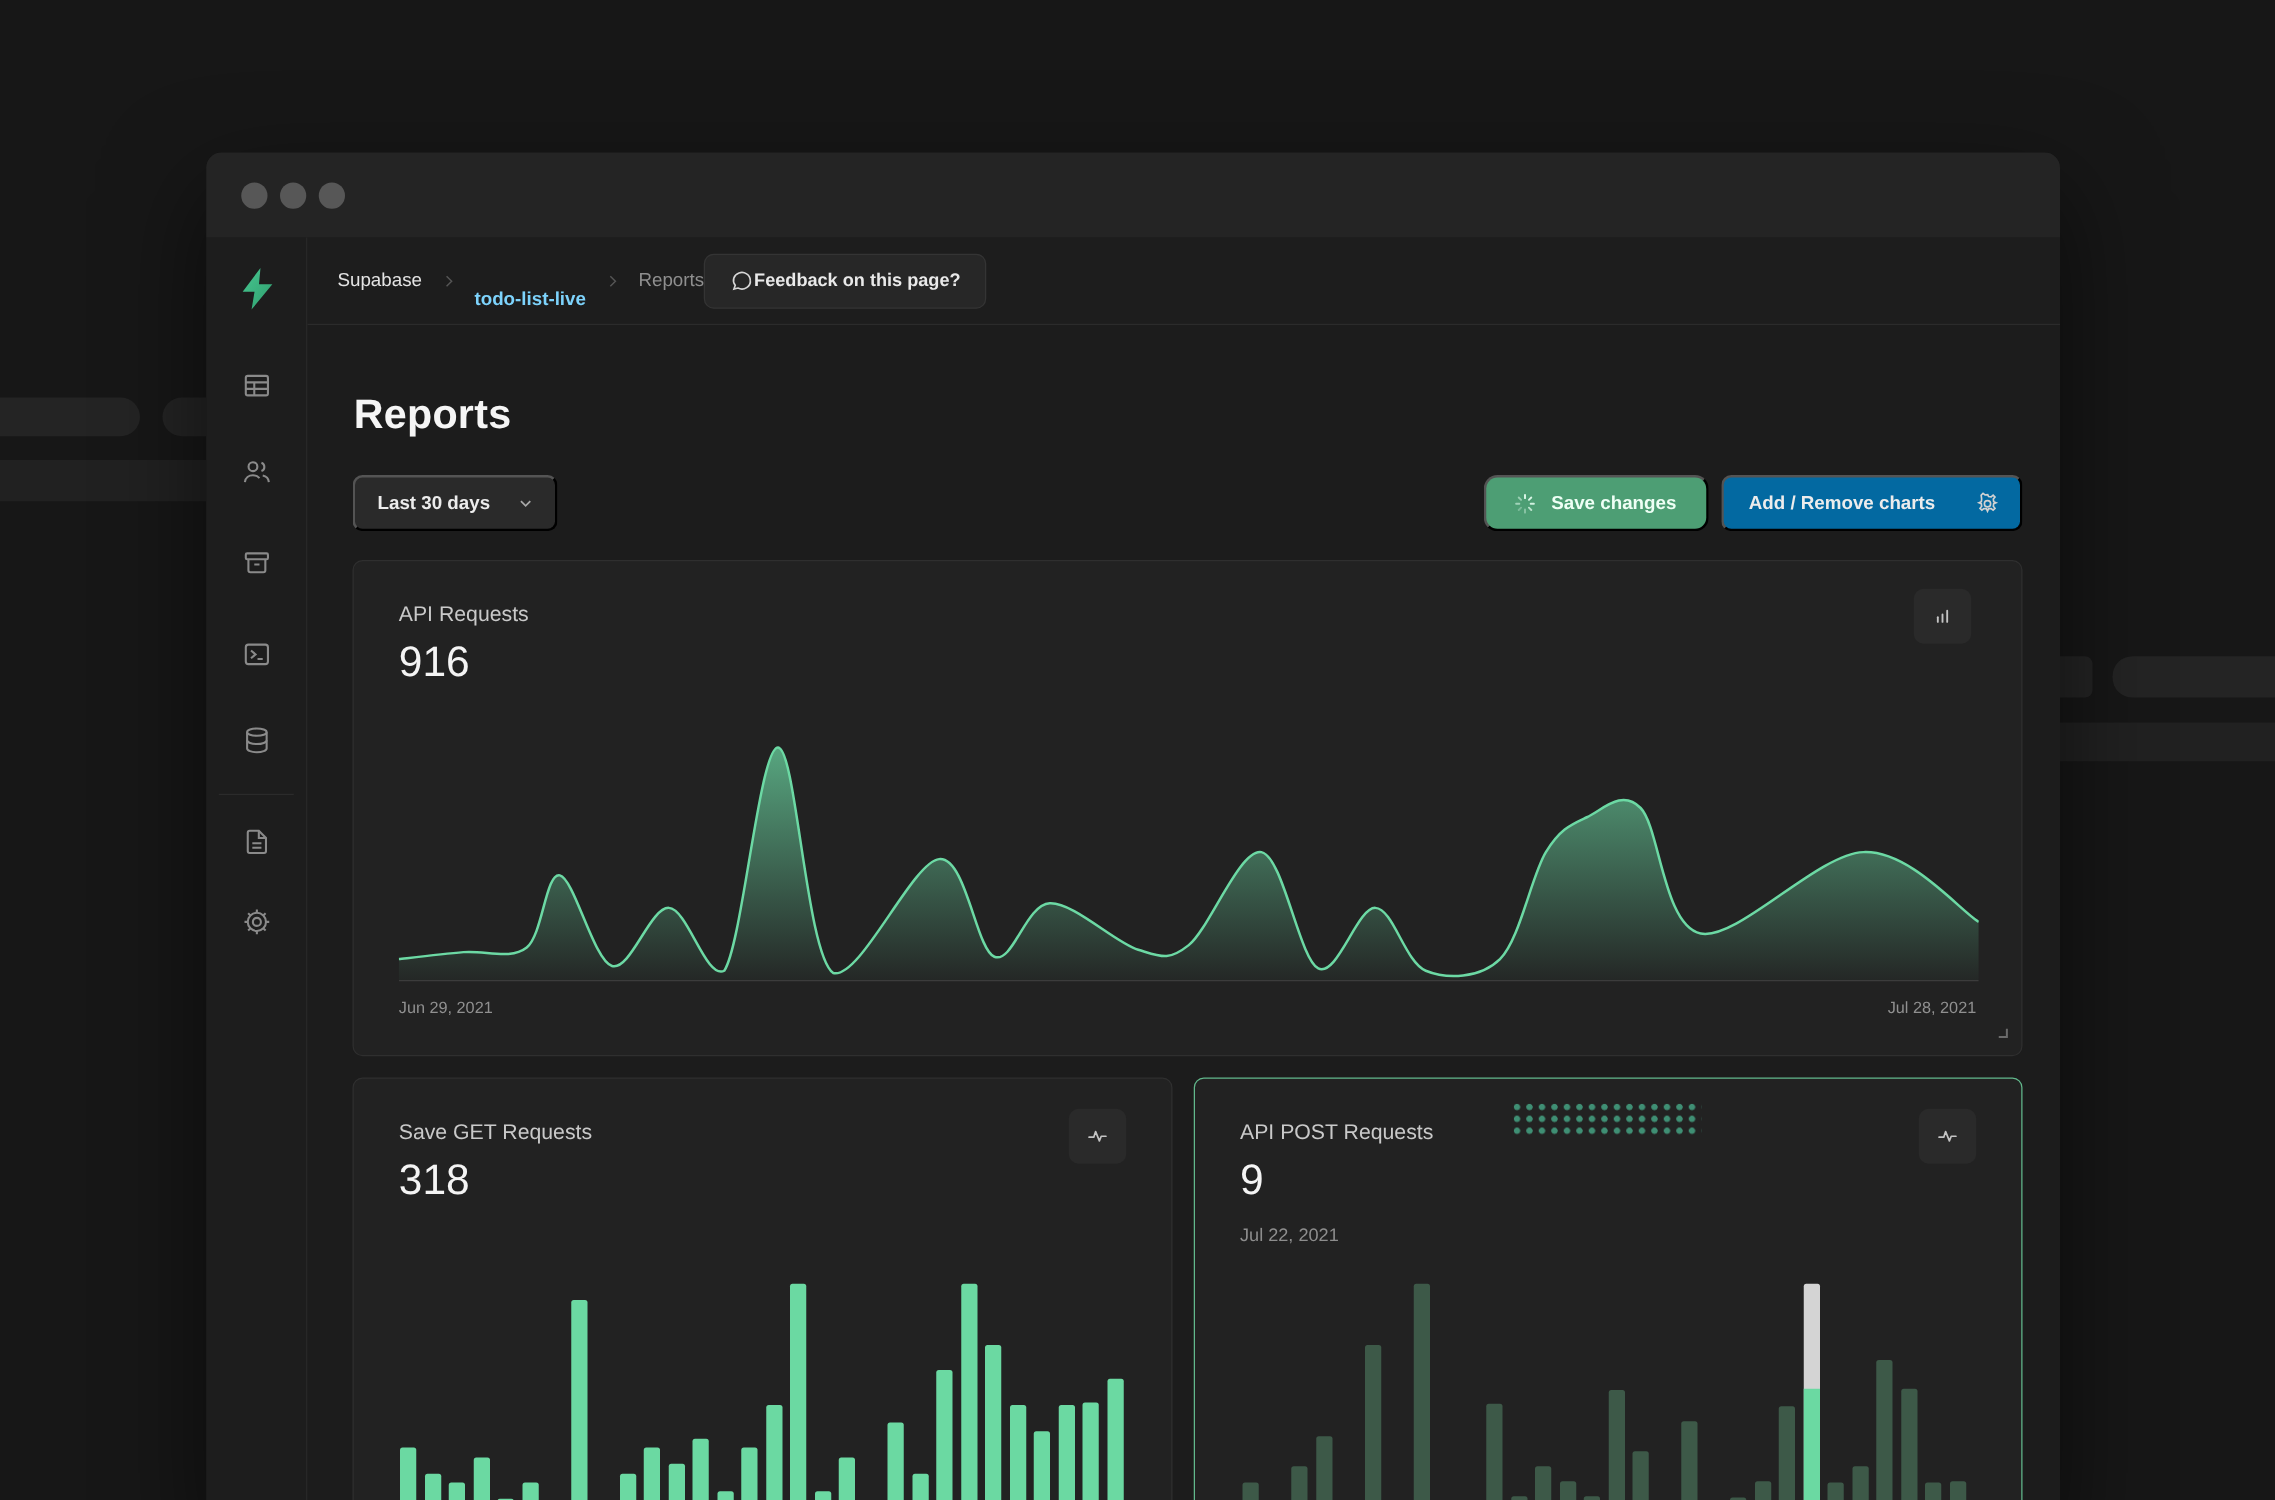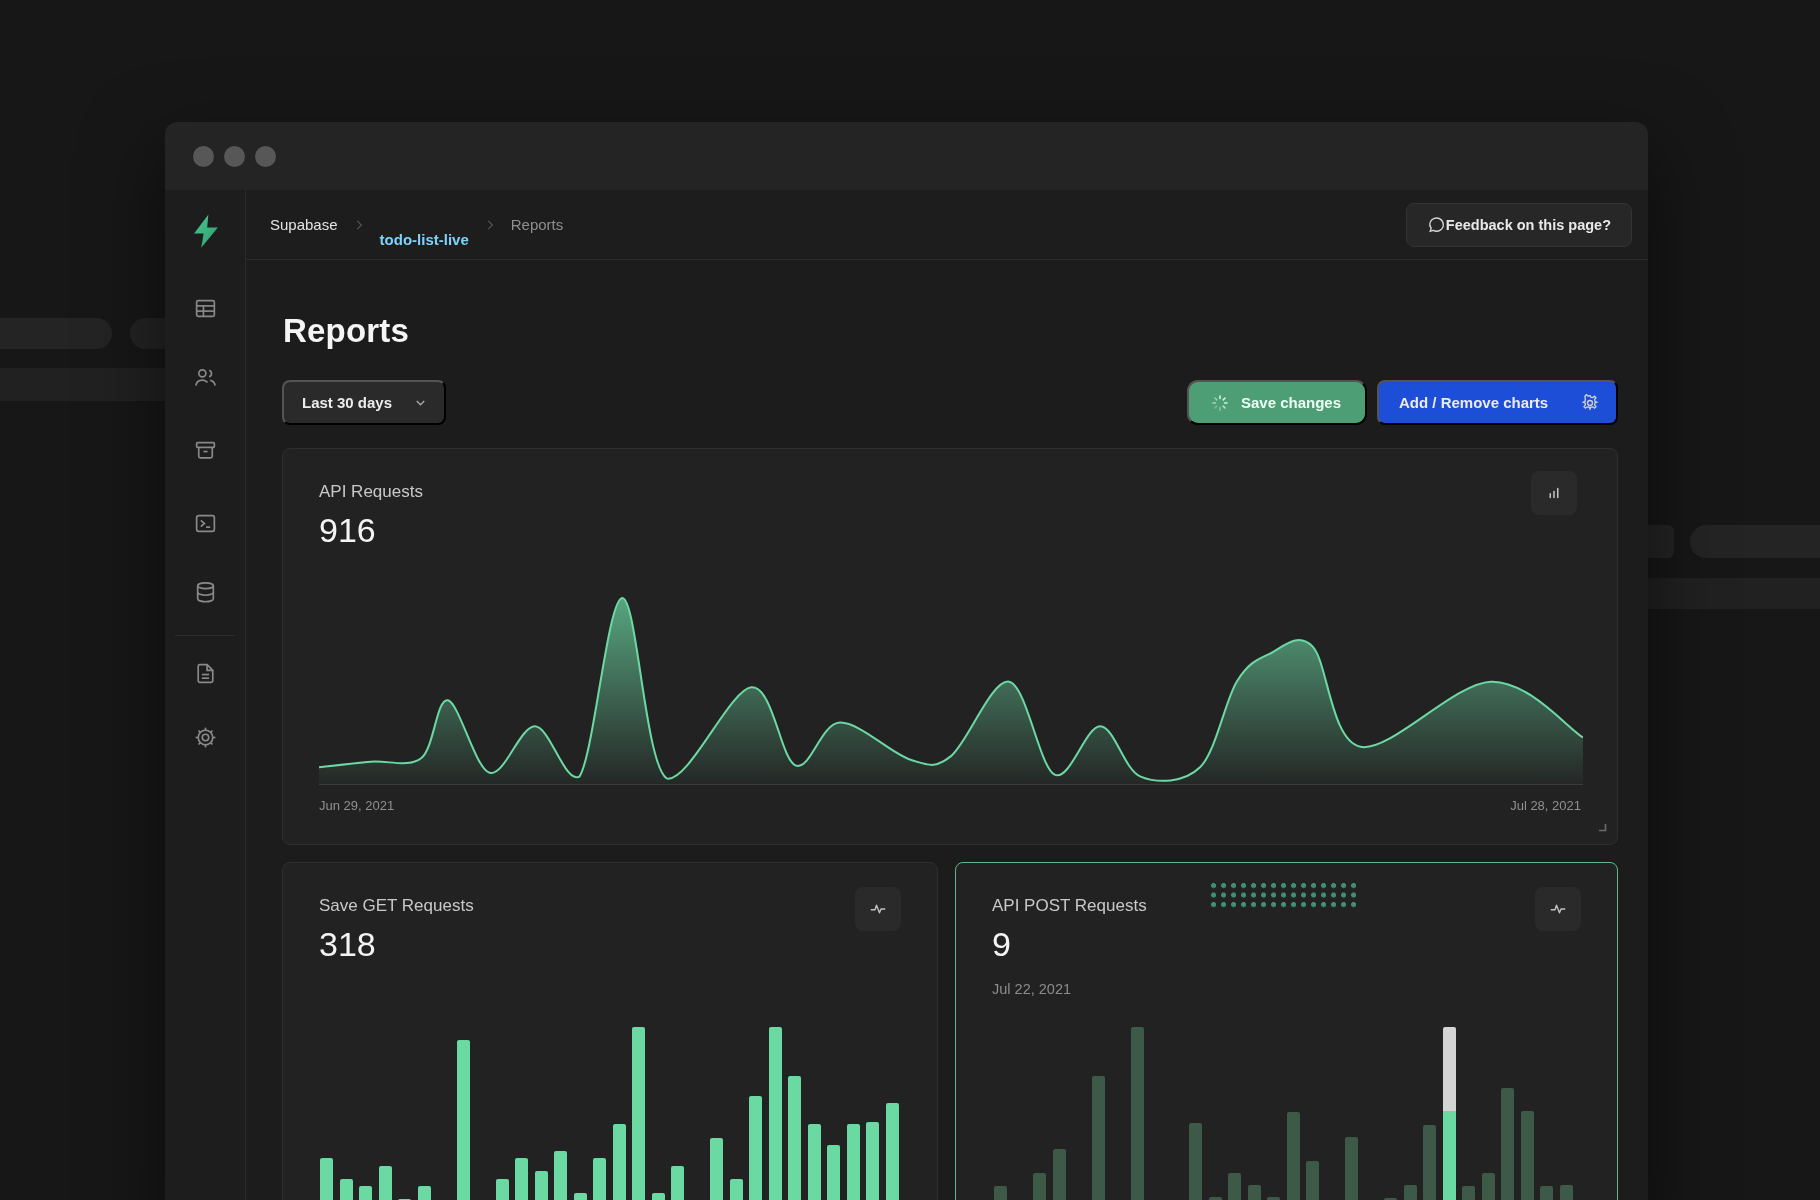--- a/index.html
+++ b/index.html
@@ -22,42 +22,42 @@
   .sidebar { position:absolute; left:0; top:68px; bottom:0; width:81px; background:#1d1d1d;
     border-right:1px solid #2b2b2b; }
   .logo { position:absolute; left:22px; top:22px; width:38px; height:38px; }
   .nav-item { position:absolute; left:0; width:80px; height:48px; display:flex;
     align-items:center; justify-content:center; color:#8a8a8a; cursor:pointer; }
   .nav-item svg { width:25px; height:25px; }
   .side-divider { position:absolute; left:10px; right:10px; height:1px; background:#2b2b2b; }
 
   .header { position:absolute; left:81px; top:68px; right:0; height:70px; background:#1d1d1d;
     border-bottom:1px solid #2b2b2b; display:flex; align-items:center;
-    justify-content:space-between; padding:0 16px 0 24px; }
+    justify-content:flex-start; padding:0 16px 0 24px; }
   .crumbs { display:flex; align-items:center; gap:14px; font-size:15px; }
   .crumb-root { color:#e4e4e4; font-weight:500; }
   .crumb-project { color:#7dd3fc; font-weight:700;margin-top:29px; }
   .crumb-page { color:#8f8f8f; font-weight:500; }
   .crumb-sep { color:#555; display:flex; }
   .feedback-btn { height:44px; display:flex; align-items:center; gap:0; padding:0 20px;
     background:#272727; border:1px solid #343434; border-radius:8px; color:#e9e9e9;
     font-size:14.5px; font-weight:700; cursor:pointer; }
 
   .content { position:absolute; left:81px; top:138px; right:0; bottom:0; background:#1c1c1c; }
 
   .page-title { position:absolute; left:283px; top:312px; font-size:33px; font-weight:700;
     color:#f5f5f5; letter-spacing:.2px; }
 
   .btn { position:absolute; height:45px; border-radius:8px; display:flex; align-items:center;
     font-size:15px; font-weight:700; cursor:pointer; }
   .range-btn { left:282px; top:380px; width:164px; background:#2a2a2a; color:#ececec;
     justify-content:space-between; padding:0 16px 0 18px; }
   .save-btn { left:1187px; top:380px; width:180px; background:#4d9e74; color:#eefff5;
     gap:12px; padding:0 18px 0 22px;border-radius:11px; }
-  .charts-btn { left:1377px; top:380px; width:241px; background:#1d4ed8; color:#ececec;
+  .charts-btn { left:1377px; top:380px; width:241px; background:#0369a1; color:#ececec;
     justify-content:space-between; padding:0 16px 0 20px; }
 
   .card { position:absolute; background:#222222; border:1px solid #2f2f2f; border-radius:8px; }
   .card-main  { left:282px; top:448px; width:1336px; height:397px; }
   .card-left  { left:282px; top:862px; width:656px;  height:353px; overflow:hidden; }
   .card-right { left:955px; top:862px; width:663px;  height:353px; overflow:hidden;
     border:1px solid #62b88c; }
   .card-title { position:absolute; left:36px; top:33px; font-size:17px; color:#c9c9c9; }
   .card-value { position:absolute; left:36px; top:62px; font-size:34px; font-weight:400;
     color:#f4f4f4; }

